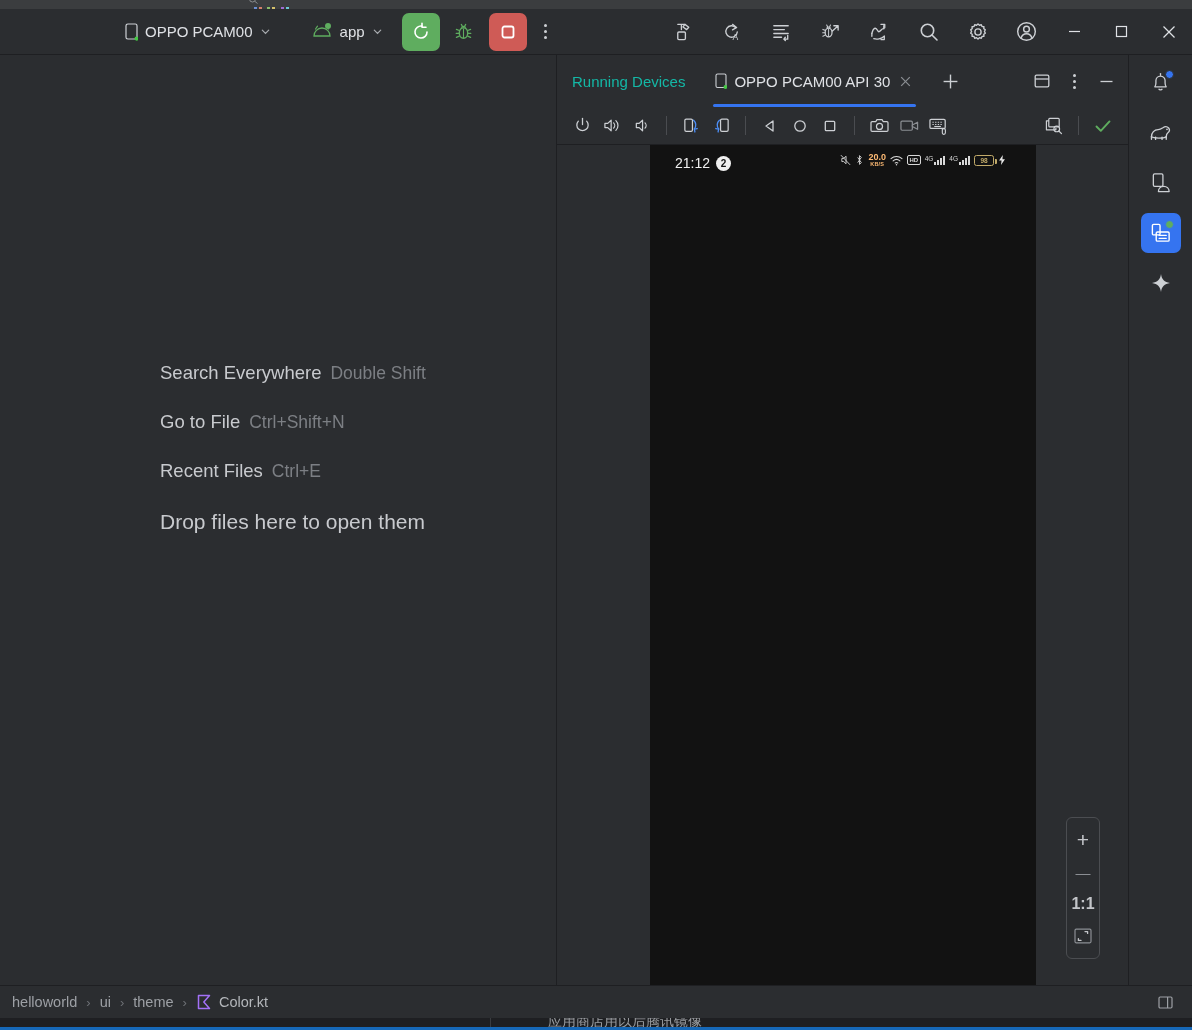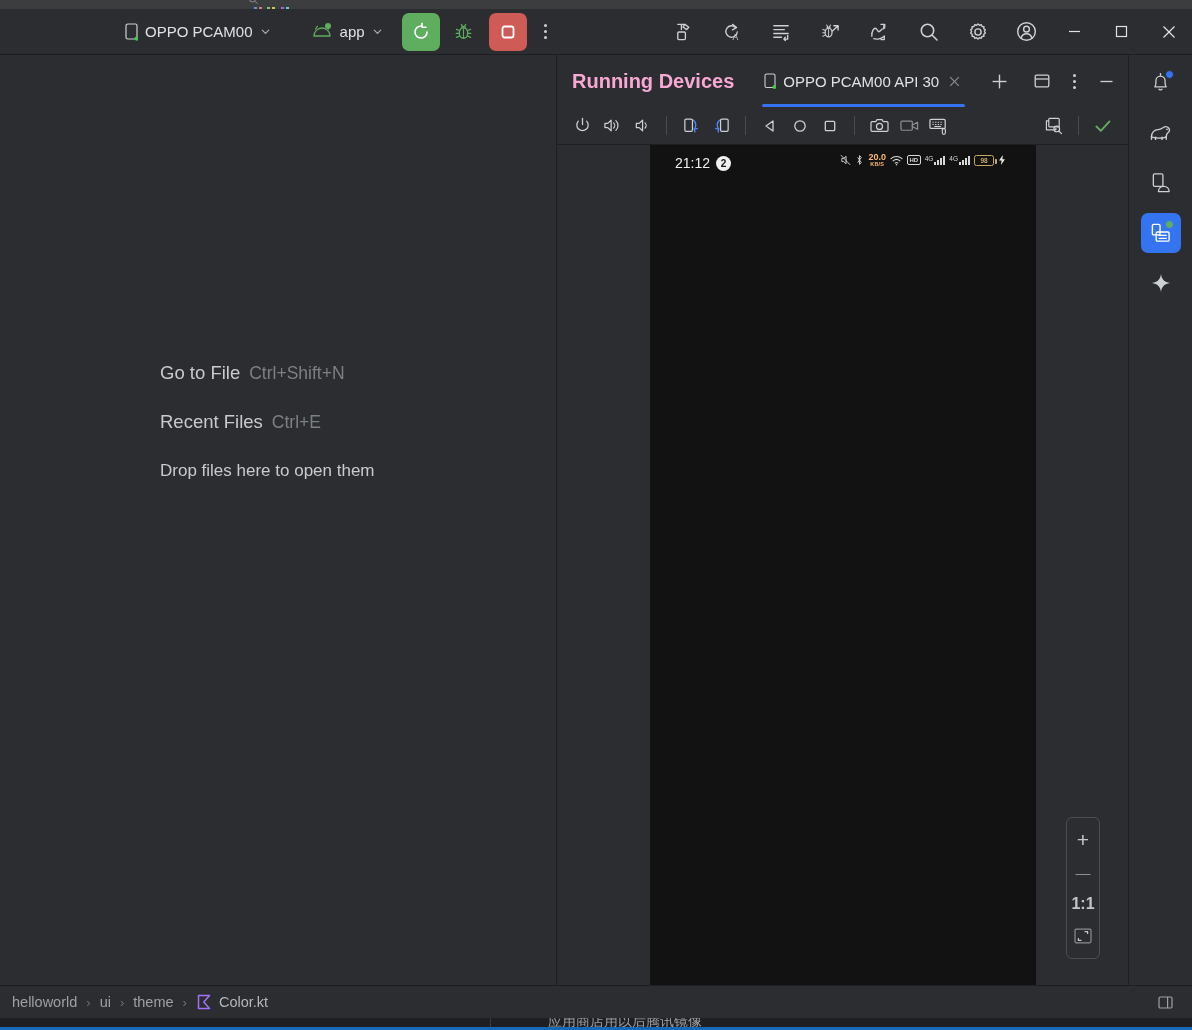--- a/index.html
+++ b/index.html
@@ -78,33 +78,33 @@
     background: #2b2d30;
   }
   .hints { position: absolute; left: 160px; top: 307px; }
   .hint-row {
     display: flex; align-items: baseline; gap: 9px;
     height: 49px;
     font-size: 18.5px; color: #c8cace;
     white-space: nowrap;
   }
   .hint-row .key { color: #7c7f84; font-size: 17.5px; }
-  .hint-drop { font-size: 17px; color: #c8cace; margin-top: 1px; }
+  .hint-drop { font-size: 21px; color: #c8cace; margin-top: 1px; }
 
   
   .rd {
     position: absolute; left: 556px; top: 55px; width: 572px; height: 930px;
     background: #2b2d30; border-left: 1px solid #1e1f22;
     display: flex; flex-direction: column;
   }
   .rd-head {
     height: 52px; display: flex; align-items: center;
     padding-left: 15px; position: relative;
   }
-  .rd-title { font-size: 20px; font-weight: bold; color: #f9a8d4; white-space: nowrap; }
+  .rd-title { font-size: 15px; font-weight: normal; color: #14b8a6; white-space: nowrap; }
   .rd-tab {
     margin-left: 28px; height: 52px; display: flex; align-items: center; gap: 7px;
     position: relative; padding: 0 2px; cursor: default;
   }
   .rd-tab .tabname { font-size: 15px; color: #dfe1e5; white-space: nowrap; }
   .rd-tab .underline {
     position: absolute; left: 0; right: 0; bottom: 0; height: 3px; background: #3574f0;
     border-radius: 2px;
   }
   .tab-close { width: 17px; height: 17px; display:flex; align-items:center; justify-content:center; cursor: default; }
@@ -391,20 +391,24 @@
         <svg width="14" height="14" viewBox="0 0 14 14">
             <line x1="1.5" y1="1.5" x2="12.5" y2="12.5" stroke="#dfe1e5" stroke-width="1.25"></line>
             <line x1="12.5" y1="1.5" x2="1.5" y2="12.5" stroke="#dfe1e5" stroke-width="1.25"></line>
           </svg>
       </div>
     </div>
   </div>
 
   <div class="editor">
     <div class="hints">
+      <div class="hint-row">
+        <span>Search Everywhere</span>
+        <span class="key">Double Shift</span>
+      </div>
       <div class="hint-row">
         <span>Go to File</span>
         <span class="key">Ctrl+Shift+N</span>
       </div>
       <div class="hint-row">
         <span>Recent Files</span>
         <span class="key">Ctrl+E</span>
       </div>
       <div class="hint-row">
         <span class="hint-drop">Drop files here to open them</span>

